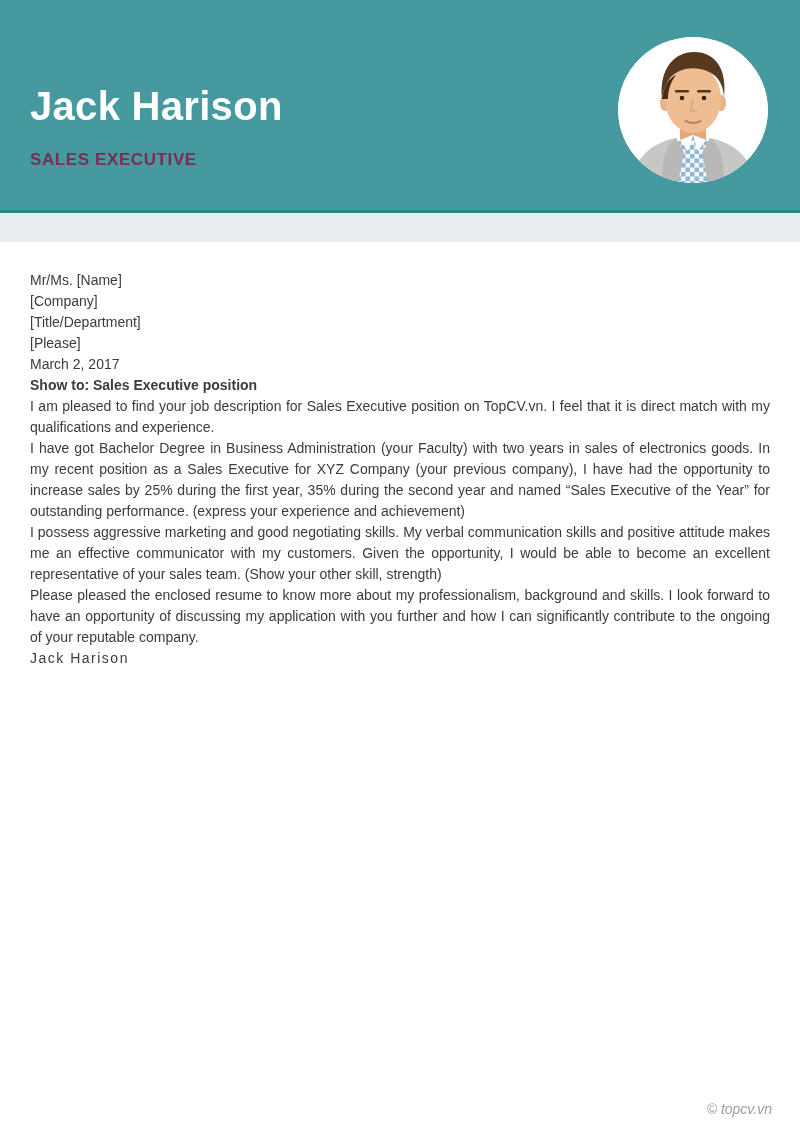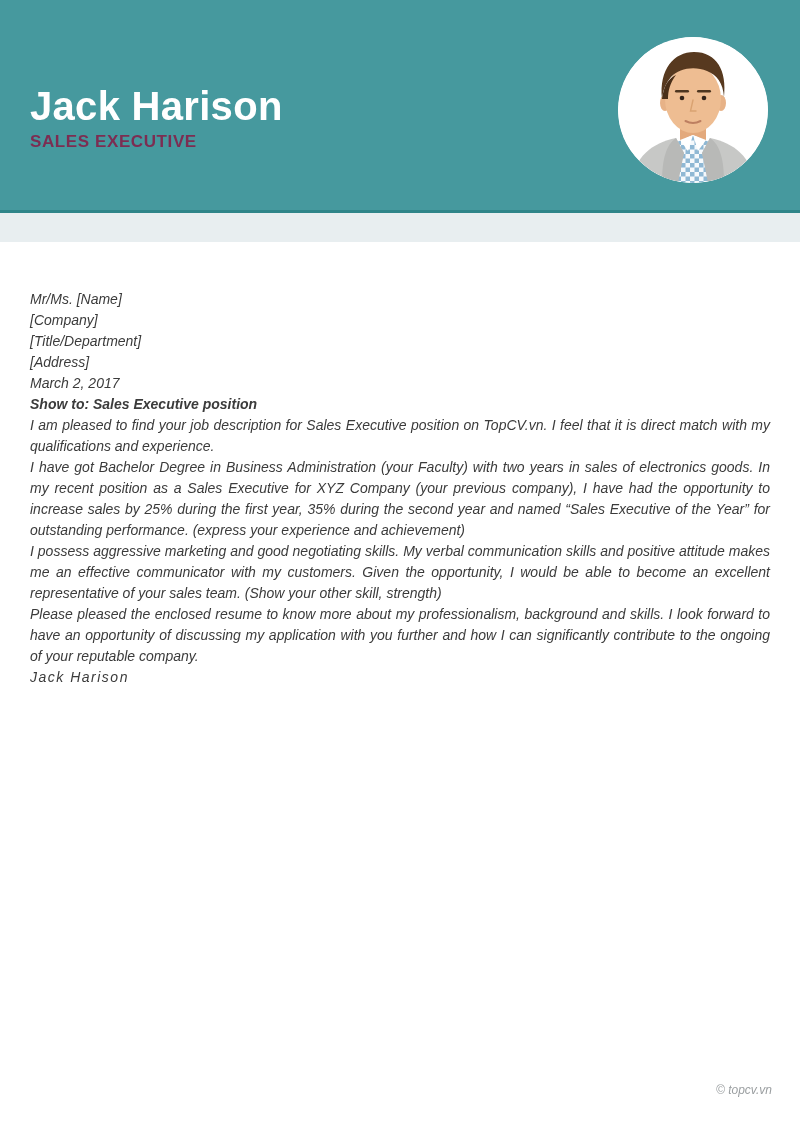--- a/index.html
+++ b/index.html
@@ -29,62 +29,61 @@
     font-size: 40px;
     font-weight: 700;
     line-height: 44px;
     letter-spacing: 0.3px;
   }
   .job-title {
     color: #7c2d52;
     font-size: 17px;
     font-weight: 700;
     letter-spacing: 0.6px;
-    margin-top: 4px;
+    margin-top: 22px;
   }
   .avatar {
     position: absolute;
     left: 618px;
     top: 37px;
     width: 150px;
     height: 146px;
     border-radius: 50%;
     overflow: hidden;
     background: #ffffff;
   }
   .avatar svg { display: block; width: 150px; height: 146px; }
   
   .strip {
     height: 29px;
     background: #e8eef0;
   }
   
   .content {
-    padding: 47px 30px 0 30px;
+    padding: 28px 30px 0 30px;
     font-size: 14px;
     line-height: 21px;
-    font-style: italic;
   }
   .content p, .content .block { margin: 0; }
   .recipient { margin-bottom: 39px; }
   .date-line { margin-bottom: 21px; }
   .subject { font-weight: 700; margin-bottom: 16px; }
   .salutation { margin-bottom: 17px; }
   .para { text-align: justify; margin-bottom: 17px; }
   .para-2 { margin-bottom: 14px; }
   .para-3a { margin-bottom: 0; }
   .para-3b { margin-bottom: 9px; }
   .closing { margin-bottom: 43px; }
   .signature { letter-spacing: 1.5px; }
   
   .footer {
     position: absolute;
     right: 28px;
-    bottom: 24px;
-    font-size: 12px;
+    bottom: 4px;
+    font-size: 14px;
     font-style: italic;
     color: #9b9fa1;
   }
 </style>
 </head>
 <body>
 
 <div class="header">
   <div class="header-text">
     <div class="name">Jack Harison</div>
@@ -142,21 +141,21 @@
   </div>
 </div>
 
 <div class="strip"></div>
 
 <div class="content">
   <div class="block recipient">
     <div>Mr/Ms. [Name]</div>
     <div>[Company]</div>
     <div>[Title/Department]</div>
-    <div>[Address]</div>
+    <div>[Please]</div>
   </div>
 
   <p class="date-line">March 2, 2017</p>
 
   <p class="subject">Show to: Sales Executive position</p>
 
 
   <p class="para">I am pleased to find your job description for Sales Executive position on TopCV.vn. I feel that it is direct match with my qualifications and experience.</p>
   <p class="para para-2">I have got Bachelor Degree in Business Administration (your Faculty) with two years in sales of electronics goods.  In my recent position as a Sales Executive for XYZ Company (your previous company), I have had the opportunity to increase sales by 25% during the first year, 35% during the second year and named “Sales Executive of the Year” for outstanding performance. (express your experience and achievement)</p>
   <p class="para para-3a">I possess aggressive marketing and good negotiating skills. My verbal communication skills and positive attitude makes me an effective communicator with my customers. Given the opportunity, I would be able to become an excellent representative of your sales team. (Show your other skill, strength)</p>

